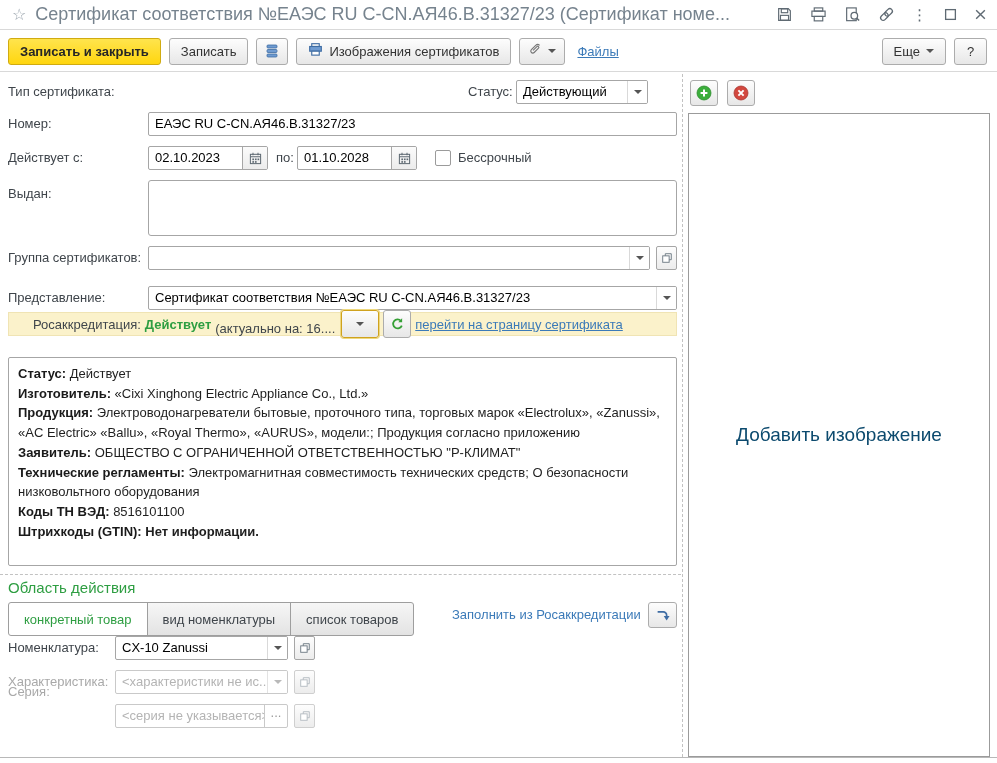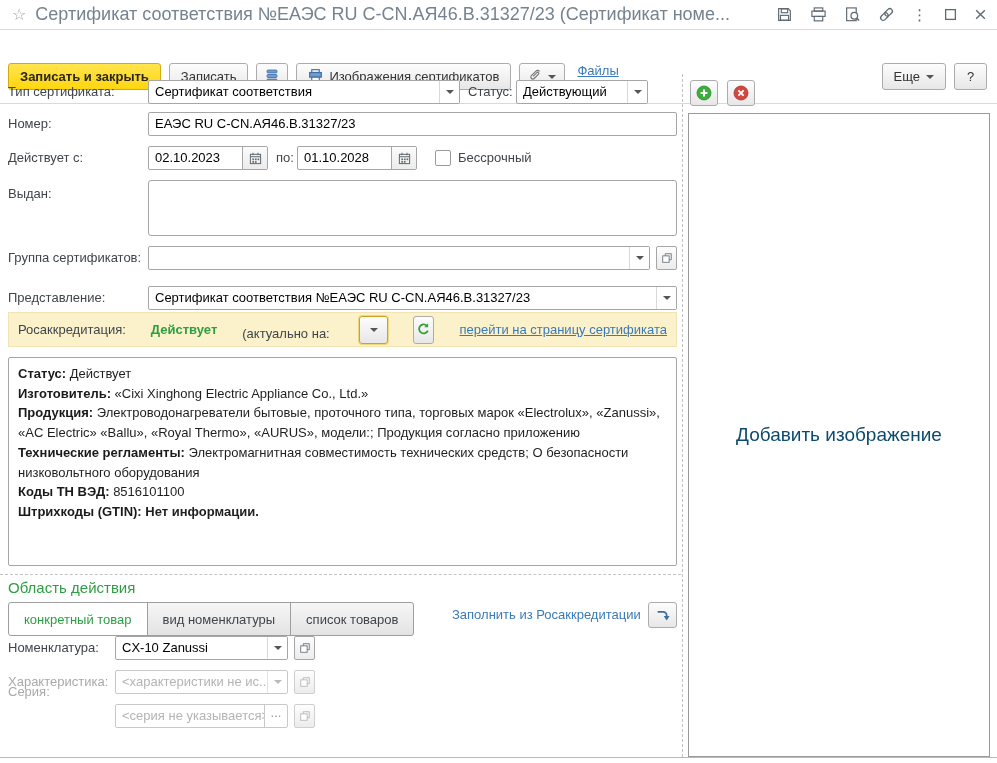--- a/index.html
+++ b/index.html
@@ -11,21 +11,21 @@
             display:flex;align-items:center;padding:0 10px 0 12px;box-sizing:border-box;}
   .star{color:#9aa4ad;font-size:16px;margin-right:9px;cursor:pointer;}
   .wtitle{color:#76838e;font-size:18px;white-space:nowrap;overflow:hidden;max-width:745px;}
   .wspacer{flex:1;}
   .wicons{display:flex;align-items:center;gap:17px;}
   .wicons svg{display:block;}
   .kebab{font-size:15px;color:#5f6a73;line-height:1;}
 
   
   .toolbar{position:absolute;top:31px;left:0;right:0;height:41px;border-bottom:1px solid #d9d9d9;
-           display:flex;padding:0 10px 0 8px;box-sizing:border-box;gap:8px;margin-top:32px;}
+           display:flex;align-items:center;padding:0 10px 0 8px;box-sizing:border-box;gap:8px;}
   .btn{height:27px;display:inline-flex;align-items:center;justify-content:center;gap:6px;
        background:linear-gradient(#fdfdfd,#e7e7e7);border:1px solid #acacac;border-radius:3px;
        padding:0 11px;box-sizing:border-box;color:#333;cursor:pointer;white-space:nowrap;}
   .btn-yellow{background:linear-gradient(#ffe44d,#ffd60f);border-color:#d0ab11;font-weight:bold;color:#262626;}
   .caret{width:0;height:0;border-left:4px solid transparent;border-right:4px solid transparent;border-top:4px solid #555;}
   .tlink{color:#3b7ab8;text-decoration:underline;cursor:pointer;margin-left:4px;}
   .tspacer{flex:1;}
 
   
   .content{position:absolute;top:72px;left:0;right:0;height:691px;}
@@ -47,22 +47,22 @@
   .fld-dis .caret{border-top-color:#b9b9b9;}
 
   .sq{position:absolute;width:21px;height:24px;box-sizing:border-box;border:1px solid #a6a6a6;border-radius:2px;
       background:linear-gradient(#fdfdfd,#ececec);display:flex;align-items:center;justify-content:center;cursor:pointer;}
   .sq-dis{border-color:#cfcfcf;}
 
   .ta{position:absolute;box-sizing:border-box;border:1px solid #a6a6a6;border-radius:3px;background:#fff;}
   .cb{position:absolute;width:16px;height:16px;box-sizing:border-box;border:1px solid #9b9b9b;border-radius:2px;background:#fff;cursor:pointer;}
 
   
-  .band{position:absolute;left:8px;top:240px;width:669px;height:35px;box-sizing:border-box;
-        background:#fbf2cb;border:1px solid #f0e4b4;display:flex;align-items:center;padding:0 9px;gap:25px;}
+  .band{position:absolute;left:8px;top:240px;width:669px;height:24px;box-sizing:border-box;
+        background:#fbf2cb;border:1px solid #f0e4b4;display:flex;align-items:center;padding:0 24px;gap:4px;}
   .band .acc-status{color:#2e9e42;font-weight:bold;}
   .band .acc-note{white-space:nowrap;overflow:hidden;max-width:140px;margin-top:8px;}
   .band-dd{width:38px;height:28px;box-sizing:border-box;border:1px solid #cfa21f;border-radius:3px;
            background:linear-gradient(#fdfdfd,#e7e7e7);display:flex;align-items:center;justify-content:center;
            box-shadow:0 0 0 1px #eed87e;cursor:pointer;margin-left:2px;}
   .band-btn{width:28px;height:28px;box-sizing:border-box;border:1px solid #acacac;border-radius:3px;
             background:linear-gradient(#fdfdfd,#e7e7e7);display:flex;align-items:center;justify-content:center;cursor:pointer;}
   .band a, .blink{color:#3b7ab8;text-decoration:underline;cursor:pointer;white-space:nowrap;}
 
   
@@ -177,26 +177,20 @@
     <span class="btn">
         <span>Еще</span>
         <span class="caret"></span>
       </span>
     <span class="btn" style="width:33px;padding:0;">?</span>
   </div>
 
   <div class="content">
 
     <span class="lbl" style="left:8px;top:8px;">Тип сертификата:</span>
-    <span class="fld" style="left:148px;top:8px;width:312px;">
-      <span class="val">Сертификат соответствия</span>
-      <span class="dd">
-          <span class="caret"></span>
-        </span>
-    </span>
     <span class="lbl" style="left:468px;top:8px;">Статус:</span>
     <span class="fld" style="left:516px;top:8px;width:132px;">
       <span class="val">Действующий</span>
       <span class="dd">
           <span class="caret"></span>
         </span>
     </span>
 
     <span class="lbl" style="left:8px;top:40px;">Номер:</span>
     <span class="fld" style="left:148px;top:40px;width:529px;">
@@ -278,20 +272,21 @@
             <path d="M12.9 1.4v4.1H8.8z" fill="#35a035"></path>
           </svg>
         </span>
       <span class="blink">перейти на страницу сертификата</span>
     </div>
 
     <div class="dbox">
       <div><b>Статус:</b><span> Действует</span></div>
       <div><b>Изготовитель:</b><span> «Cixi Xinghong Electric Appliance Co., Ltd.»</span></div>
       <div><b>Продукция:</b><span> Электроводонагреватели бытовые, проточного типа, торговых марок «Electrolux», «Zanussi», «AC Electric» «Ballu», «Royal Thermo», «AURUS», модели:; Продукция согласно приложению</span></div>
+      <div><b>Заявитель:</b><span> ОБЩЕСТВО С ОГРАНИЧЕННОЙ ОТВЕТСТВЕННОСТЬЮ "Р-КЛИМАТ"</span></div>
       <div><b>Технические регламенты:</b><span> Электромагнитная совместимость технических средств; О безопасности низковольтного оборудования</span></div>
       <div><b>Коды ТН ВЭД:</b><span> 8516101100</span></div>
       <div class="drow-bold"><b>Штрихкоды (GTIN):</b><span> Нет информации.</span></div>
     </div>
 
     <div class="hsep"></div>
     <div class="sect">Область действия</div>
 
     <div class="tabs">
       <span class="tab active">конкретный товар</span>

